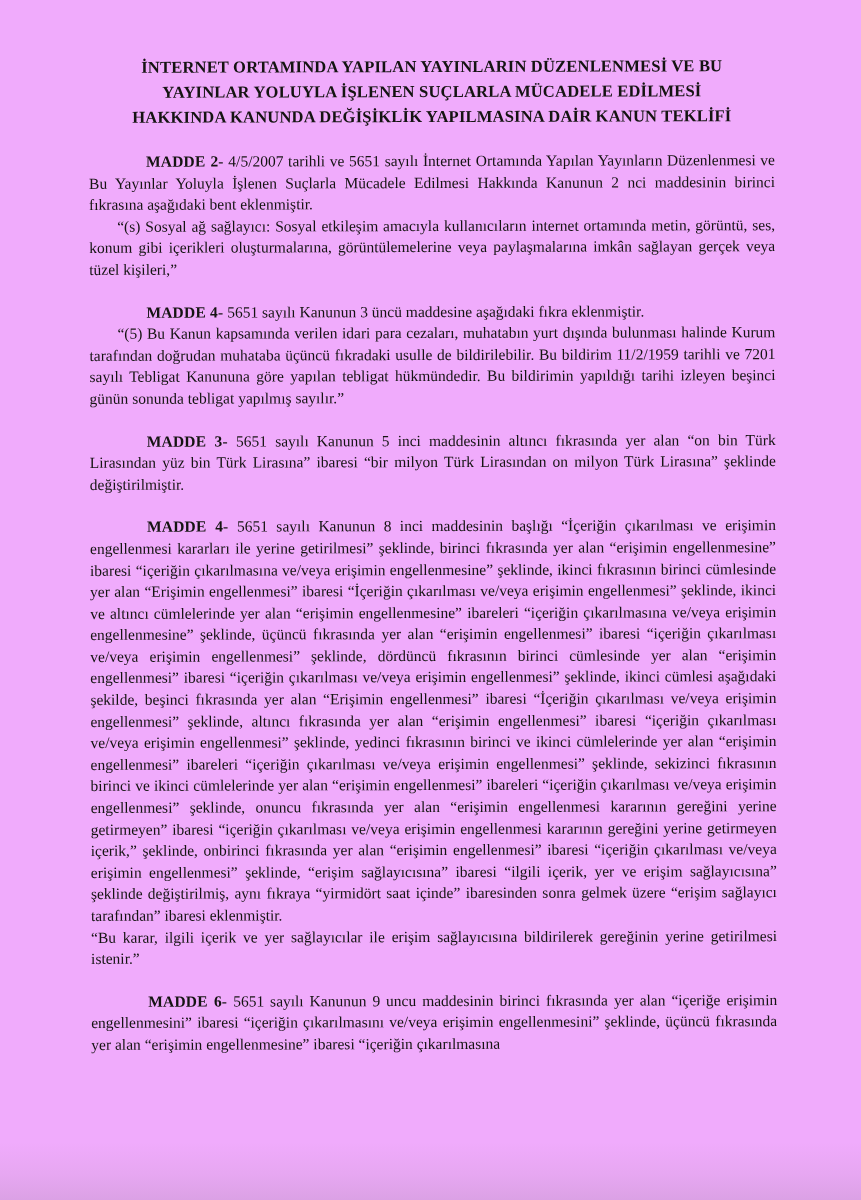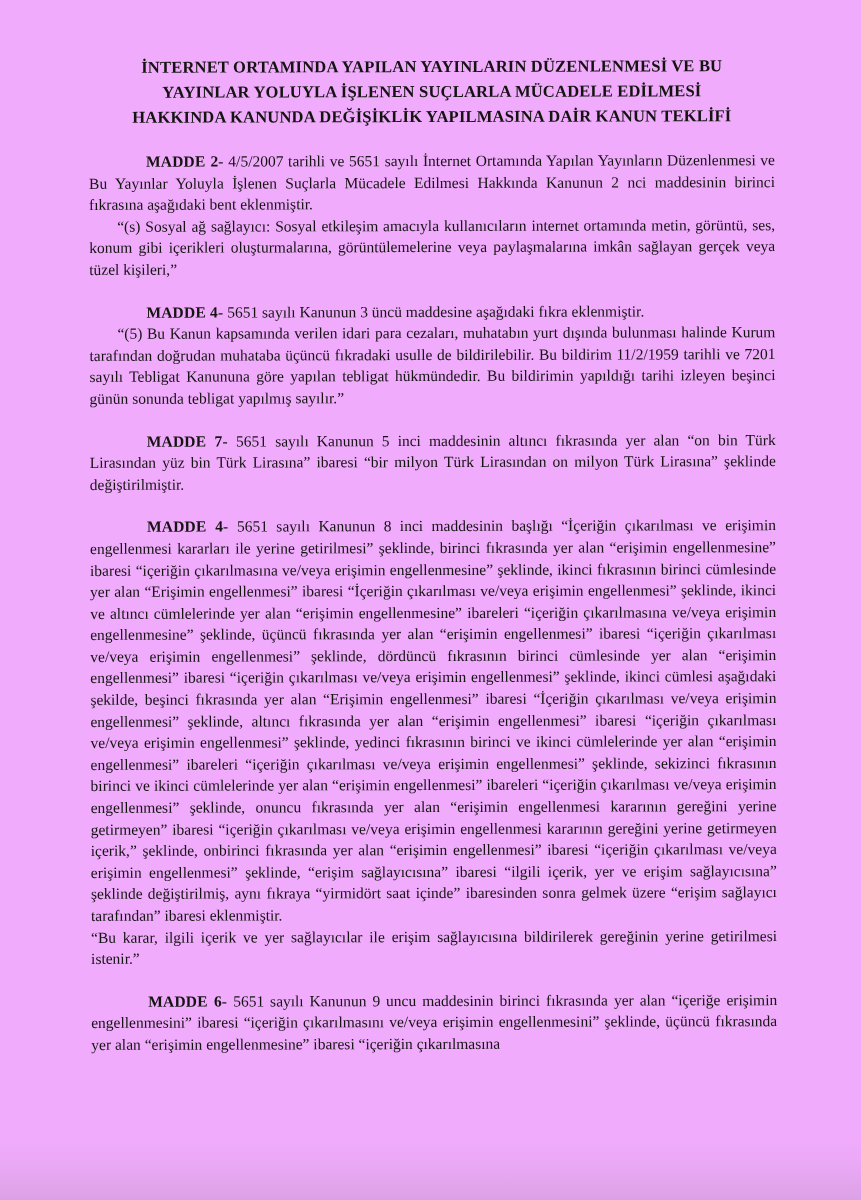--- a/index.html
+++ b/index.html
@@ -84,21 +84,21 @@
       <p class="first"><span class="madde-label">MADDE 2-</span> <span>4/5/2007 tarihli ve 5651 sayılı İnternet Ortamında Yapılan Yayınların Düzenlenmesi ve Bu Yayınlar Yoluyla İşlenen Suçlarla Mücadele Edilmesi Hakkında Kanunun 2 nci maddesinin birinci fıkrasına aşağıdaki bent eklenmiştir.</span></p>
       <p class="quote">“(s) Sosyal ağ sağlayıcı: Sosyal etkileşim amacıyla kullanıcıların internet ortamında metin, görüntü, ses, konum gibi içerikleri oluşturmalarına, görüntülemelerine veya paylaşmalarına imkân sağlayan gerçek veya tüzel kişileri,”</p>
     </div>
 
     <div class="article">
       <p class="first"><span class="madde-label">MADDE 4-</span> <span>5651 sayılı Kanunun 3 üncü maddesine aşağıdaki fıkra eklenmiştir.</span></p>
       <p class="quote">“(5) Bu Kanun kapsamında verilen idari para cezaları, muhatabın yurt dışında bulunması halinde Kurum tarafından doğrudan muhataba üçüncü fıkradaki usulle de bildirilebilir. Bu bildirim 11/2/1959 tarihli ve 7201 sayılı Tebligat Kanununa göre yapılan tebligat hükmündedir. Bu bildirimin yapıldığı tarihi izleyen beşinci günün sonunda tebligat yapılmış sayılır.”</p>
     </div>
 
     <div class="article">
-      <p class="first"><span class="madde-label">MADDE 7-</span> <span>5651 sayılı Kanunun 5 inci maddesinin altıncı fıkrasında yer alan “on bin Türk Lirasından yüz bin Türk Lirasına” ibaresi “bir milyon Türk Lirasından on milyon Türk Lirasına” şeklinde değiştirilmiştir.</span></p>
+      <p class="first"><span class="madde-label">MADDE 3-</span> <span>5651 sayılı Kanunun 5 inci maddesinin altıncı fıkrasında yer alan “on bin Türk Lirasından yüz bin Türk Lirasına” ibaresi “bir milyon Türk Lirasından on milyon Türk Lirasına” şeklinde değiştirilmiştir.</span></p>
     </div>
 
     <div class="article">
       <p class="first"><span class="madde-label">MADDE 4-</span> <span>5651 sayılı Kanunun 8 inci maddesinin başlığı “İçeriğin çıkarılması ve erişimin engellenmesi kararları ile yerine getirilmesi” şeklinde, birinci fıkrasında yer alan “erişimin engellenmesine” ibaresi “içeriğin çıkarılmasına ve/veya erişimin engellenmesine” şeklinde, ikinci fıkrasının birinci cümlesinde yer alan “Erişimin engellenmesi” ibaresi “İçeriğin çıkarılması ve/veya erişimin engellenmesi” şeklinde, ikinci ve altıncı cümlelerinde yer alan “erişimin engellenmesine” ibareleri “içeriğin çıkarılmasına ve/veya erişimin engellenmesine” şeklinde, üçüncü fıkrasında yer alan “erişimin engellenmesi” ibaresi “içeriğin çıkarılması ve/veya erişimin engellenmesi” şeklinde, dördüncü fıkrasının birinci cümlesinde yer alan “erişimin engellenmesi” ibaresi “içeriğin çıkarılması ve/veya erişimin engellenmesi” şeklinde, ikinci cümlesi aşağıdaki şekilde, beşinci fıkrasında yer alan “Erişimin engellenmesi” ibaresi “İçeriğin çıkarılması ve/veya erişimin engellenmesi” şeklinde, altıncı fıkrasında yer alan “erişimin engellenmesi” ibaresi “içeriğin çıkarılması ve/veya erişimin engellenmesi” şeklinde, yedinci fıkrasının birinci ve ikinci cümlelerinde yer alan “erişimin engellenmesi” ibareleri “içeriğin çıkarılması ve/veya erişimin engellenmesi” şeklinde, sekizinci fıkrasının birinci ve ikinci cümlelerinde yer alan “erişimin engellenmesi” ibareleri “içeriğin çıkarılması ve/veya erişimin engellenmesi” şeklinde, onuncu fıkrasında yer alan “erişimin engellenmesi kararının gereğini yerine getirmeyen” ibaresi “içeriğin çıkarılması ve/veya erişimin engellenmesi kararının gereğini yerine getirmeyen içerik,” şeklinde, onbirinci fıkrasında yer alan “erişimin engellenmesi” ibaresi “içeriğin çıkarılması ve/veya erişimin engellenmesi” şeklinde, “erişim sağlayıcısına” ibaresi “ilgili içerik, yer ve erişim sağlayıcısına” şeklinde değiştirilmiş, aynı fıkraya “yirmidört saat içinde” ibaresinden sonra gelmek üzere “erişim sağlayıcı tarafından” ibaresi eklenmiştir.</span></p>
       <p class="quote flush">“Bu karar, ilgili içerik ve yer sağlayıcılar ile erişim sağlayıcısına bildirilerek gereğinin yerine getirilmesi istenir.”</p>
     </div>
 
     <div class="article">
       <p class="first"><span class="madde-label">MADDE 6-</span> <span>5651 sayılı Kanunun 9 uncu maddesinin birinci fıkrasında yer alan “içeriğe erişimin engellenmesini” ibaresi “içeriğin çıkarılmasını ve/veya erişimin engellenmesini” şeklinde, üçüncü fıkrasında yer alan “erişimin engellenmesine” ibaresi “içeriğin çıkarılmasına</span></p>
     </div>

